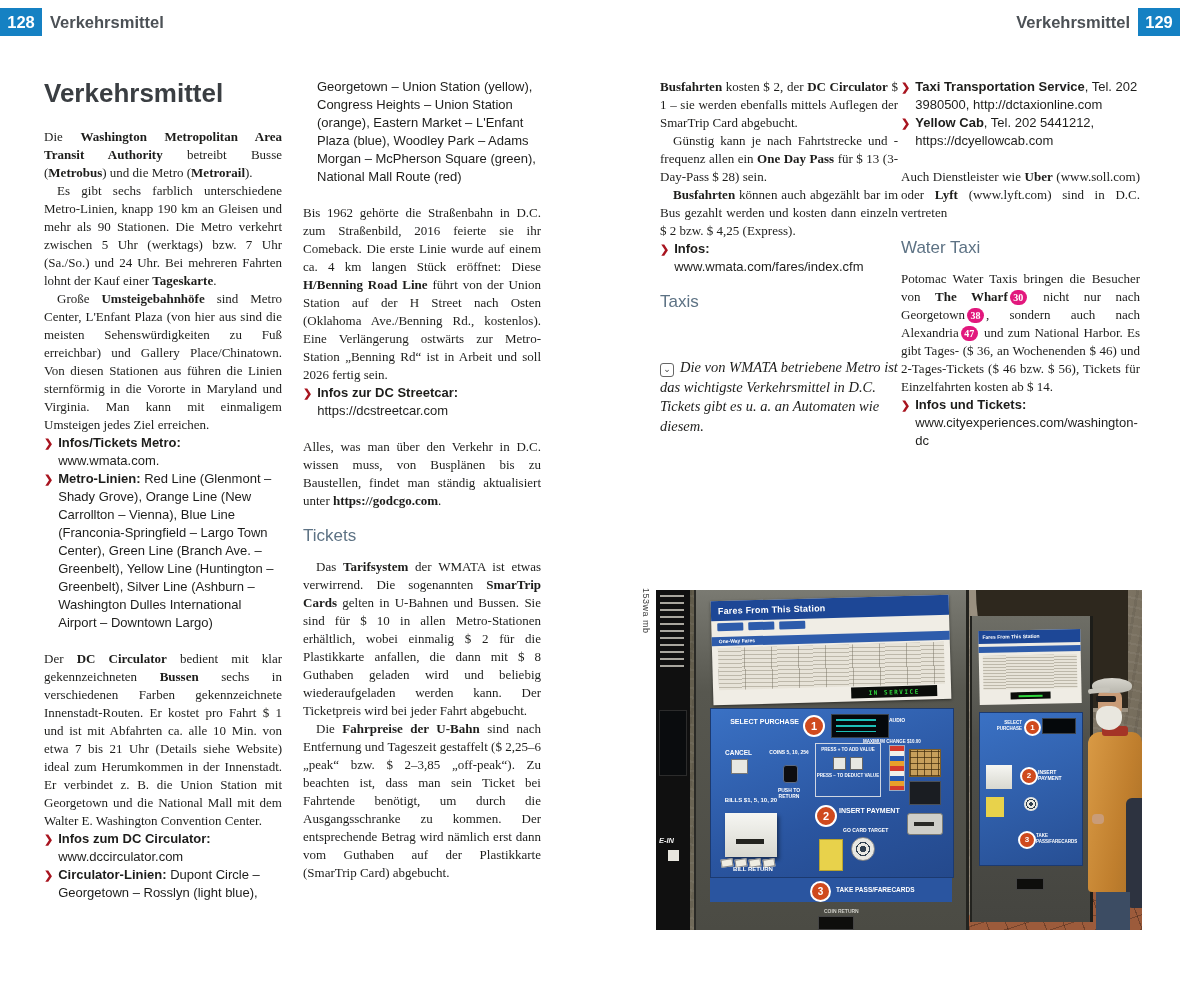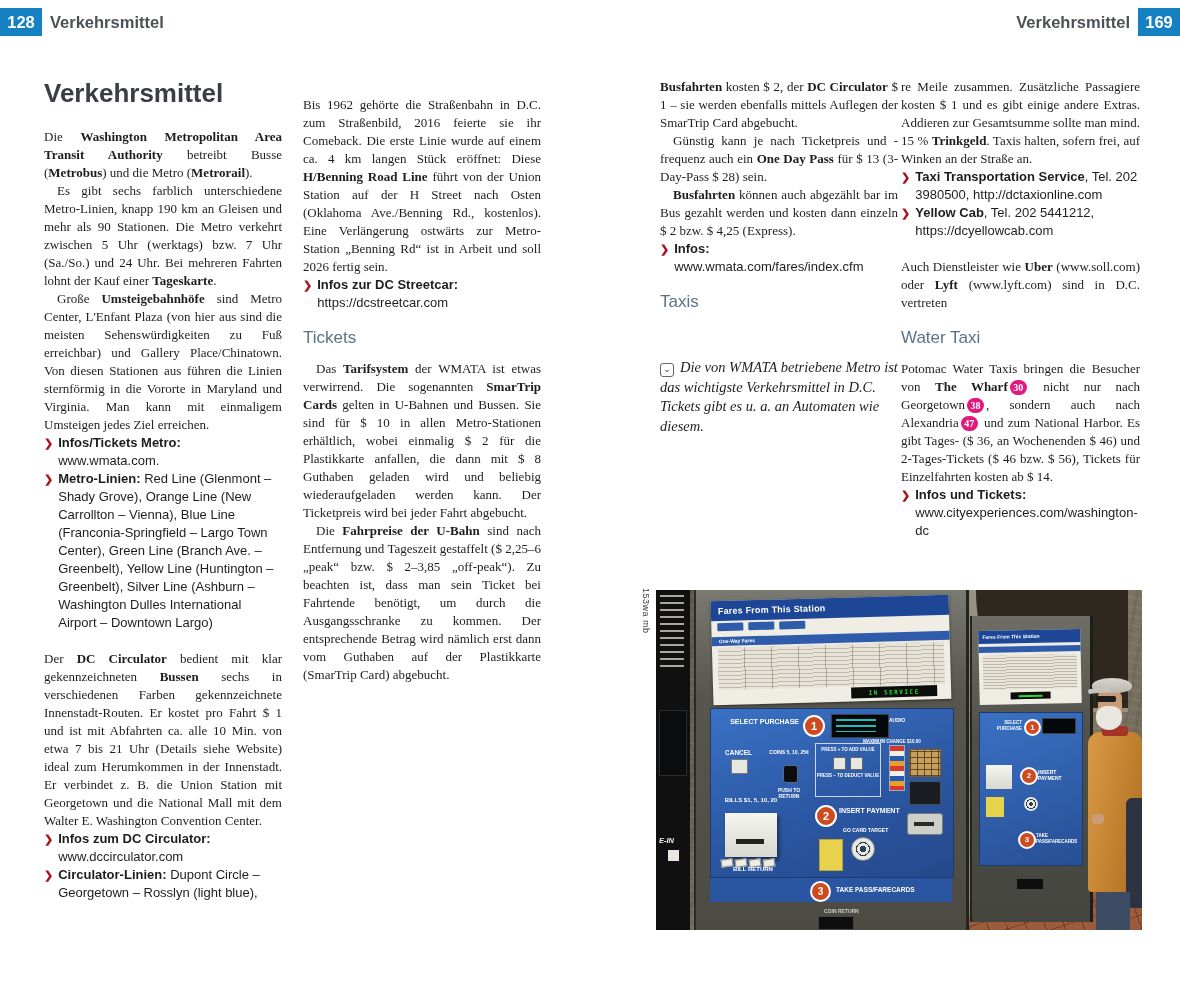--- a/index.html
+++ b/index.html
@@ -177,21 +177,21 @@
      font-size:9px;color:#3f3f3f;letter-spacing:.5px;}
 </style>
 </head>
 <body>
 
 <div class="spread">
 
   <div class="pgnum left">128</div>
   <div class="rhead left">Verkehrsmittel</div>
   <div class="rhead right">Verkehrsmittel</div>
-  <div class="pgnum right">169</div>
+  <div class="pgnum right">129</div>
 
   <div id="col1" class="col">
       <div class="h1"><span>Verkehrsmittel</span></div>
       <p class="para"><span>Die </span><span class="b">Washington Metropolitan Area Transit Authority</span><span> betreibt Busse (</span><span class="b">Metrobus</span><span>) und die Metro (</span><span class="b">Metrorail</span><span>).</span></p>
       <p class="para ind"><span>Es gibt sechs farblich unterschiedene Metro-Linien, knapp 190 km an Gleisen und mehr als 90 Stationen. Die Metro verkehrt zwischen 5 Uhr (werktags) bzw. 7 Uhr (Sa./So.) und 24 Uhr. Bei mehreren Fahrten lohnt der Kauf einer </span><span class="b">Tageskarte</span><span>.</span></p>
       <p class="para ind"><span>Große </span><span class="b">Umsteigebahnhöfe</span><span> sind Metro Center, L'Enfant Plaza (von hier aus sind die meisten Sehenswürdigkeiten zu Fuß erreichbar) und Gallery Place/Chinatown. Von diesen Stationen aus führen die Linien sternförmig in die Vororte in Maryland und Virginia. Man kann mit einmaligem Umsteigen jedes Ziel erreichen.</span></p>
       <div class="bullet">
         <span class="chev">❯</span>
         <div class="btxt"><span class="b">Infos/Tickets Metro:</span><span> www.wmata.com.</span></div>
       </div>
@@ -203,42 +203,43 @@
       <div class="bullet">
         <span class="chev">❯</span>
         <div class="btxt"><span class="b">Infos zum DC Circulator:</span><span> www.dccirculator.com</span></div>
       </div>
       <div class="bullet">
         <span class="chev">❯</span>
         <div class="btxt"><span class="b">Circulator-Linien:</span><span> Dupont Circle – Georgetown – Rosslyn (light blue),</span></div>
       </div>
     </div>
   <div id="col2" class="col">
+      <div class="cont"><span>Georgetown – Union Station (yellow), Congress Heights – Union Station (orange), Eastern Market – L'Enfant Plaza (blue), Woodley Park – Adams Morgan – McPherson Square (green), National Mall Route (red)</span></div>
       <p class="para gap"><span>Bis 1962 gehörte die Straßenbahn in D.C. zum Straßenbild, 2016 feierte sie ihr Comeback. Die erste Linie wurde auf einem ca. 4 km langen Stück eröffnet: Diese </span><span class="b">H/Benning Road Line</span><span> führt von der Union Station auf der H Street nach Osten (Oklahoma Ave./Benning Rd., kostenlos). Eine Verlängerung ostwärts zur Metro-Station „Benning Rd“ ist in Arbeit und soll 2026 fertig sein.</span></p>
       <div class="bullet">
         <span class="chev">❯</span>
         <div class="btxt"><span class="b">Infos zur DC Streetcar:</span><span> https://dcstreetcar.com</span></div>
       </div>
+      <p class="para gap"><span>Alles, was man über den Verkehr in D.C. wissen muss, von Busplänen bis zu Baustellen, findet man ständig aktualisiert unter </span><span class="b">https://godcgo.com</span><span>.</span></p>
       <div class="h2"><span>Tickets</span></div>
       <p class="para ind"><span>Das </span><span class="b">Tarifsystem</span><span> der WMATA ist etwas verwirrend. Die sogenannten </span><span class="b">SmarTrip Cards</span><span> gelten in U-Bahnen und Bussen. Sie sind für $ 10 in allen Metro-Stationen erhältlich, wobei einmalig $ 2 für die Plastikkarte anfallen, die dann mit $ 8 Guthaben geladen wird und beliebig wiederaufgeladen werden kann. Der Ticketpreis wird bei jeder Fahrt abgebucht.</span></p>
       <p class="para ind"><span>Die </span><span class="b">Fahrpreise der U-Bahn</span><span> sind nach Entfernung und Tageszeit gestaffelt ($ 2,25–6 „peak“ bzw. $ 2–3,85 „off-peak“). Zu beachten ist, dass man sein Ticket bei Fahrtende benötigt, um durch die Ausgangsschranke zu kommen. Der entsprechende Betrag wird nämlich erst dann vom Guthaben auf der Plastikkarte (SmarTrip Card) abgebucht.</span></p>
     </div>
   <div id="col3" class="col">
       <p class="para"><span class="b">Busfahrten</span><span> kosten $ 2, der </span><span class="b">DC Circulator</span><span> $ 1 – sie werden ebenfalls mittels Auflegen der SmarTrip Card abgebucht.</span></p>
-      <p class="para ind"><span>Günstig kann je nach Ticketpreis und -frequenz auch ein </span><span class="b">One Day Pass</span><span> für $ 13 (3-Day-Pass $ 28) sein.</span></p>
+      <p class="para ind"><span>Günstig kann je nach Fahrtstrecke und -frequenz allen ein </span><span class="b">One Day Pass</span><span> für $ 13 (3-Day-Pass $ 28) sein.</span></p>
       <p class="para ind"><span class="b">Busfahrten</span><span> können auch abgezählt bar im Bus gezahlt werden und kosten dann einzeln $ 2 bzw. $ 4,25 (Express).</span></p>
       <div class="bullet">
         <span class="chev">❯</span>
         <div class="btxt"><span class="b">Infos:</span><span> www.wmata.com/fares/index.cfm</span></div>
       </div>
       <div class="h2"><span>Taxis</span></div>
       <div class="caption"><span class="capicon">⌄</span><span class="captext"><span>Die von WMATA betriebene Metro ist das wichtigste Verkehrsmittel in D.C. Tickets gibt es u. a. an Automaten wie diesem.</span></span></div>
     </div>
   <div id="col4" class="col">
-      <p class="para"><span>re Meile zusammen. Zusätzliche Passagiere kosten $ 1 und es gibt einige andere Extras. Addieren zur Gesamtsumme sollte man mind. 15 % </span><span class="b">Trinkgeld</span><span>. Taxis halten, sofern frei, auf Winken an der Straße an.</span></p>
       <div class="bullet">
         <span class="chev">❯</span>
         <div class="btxt"><span class="b">Taxi Transportation Service</span><span>, Tel. 202 3980500, http://dctaxionline.com</span></div>
       </div>
       <div class="bullet">
         <span class="chev">❯</span>
         <div class="btxt"><span class="b">Yellow Cab</span><span>, Tel. 202 5441212, https://dcyellowcab.com</span></div>
       </div>
       <p class="para gap"><span>Auch Dienstleister wie </span><span class="b">Uber</span><span> (www.soll.com) oder </span><span class="b">Lyft</span><span> (www.lyft.com) sind in D.C. vertreten</span></p>
       <div class="h2"><span>Water Taxi</span></div>

